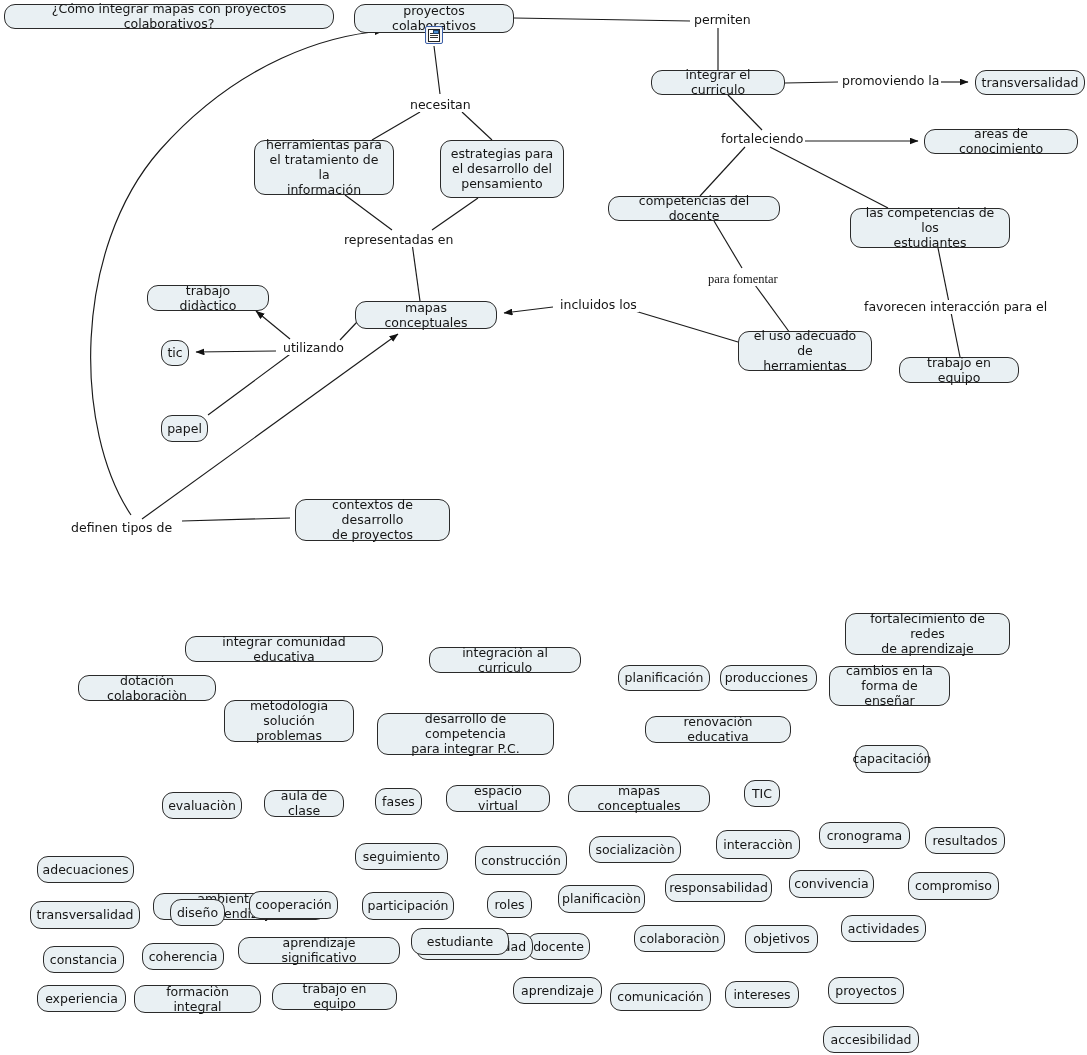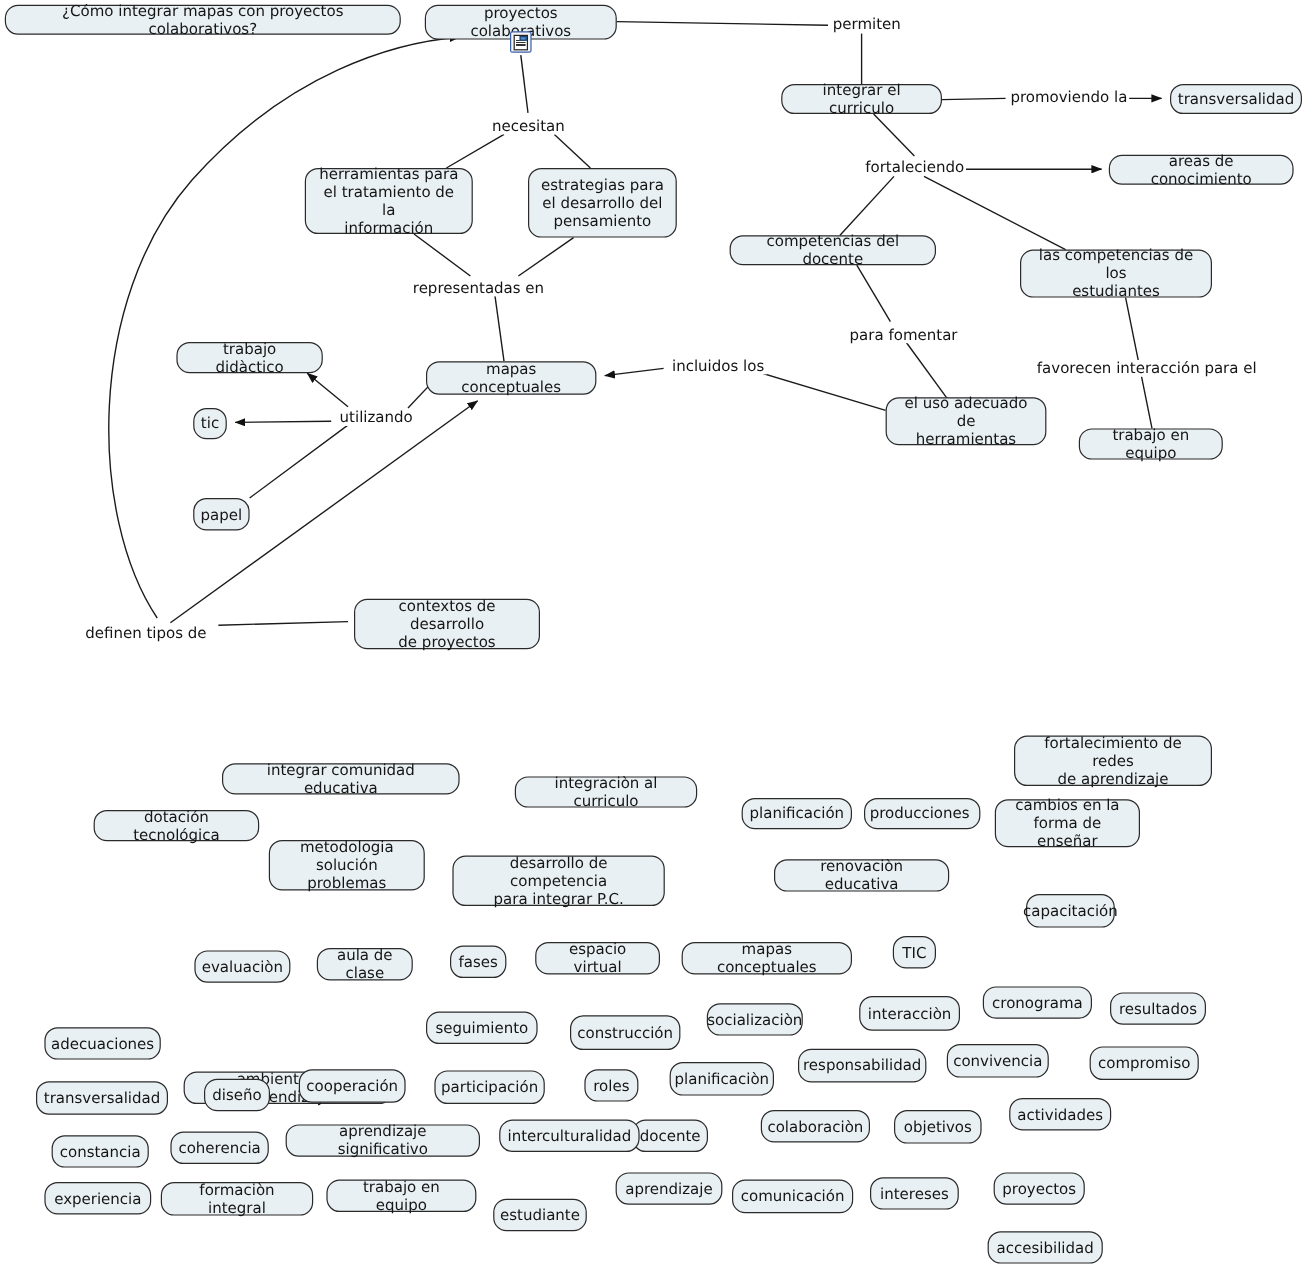--- a/index.html
+++ b/index.html
@@ -191,50 +191,50 @@
       <div class="node" style="left: 295px; top: 499px; width: 155px; height: 42px;"><span>contextos de desarrollo
 de proyectos</span></div>
     </div>
   <div id="labels">
       <div class="linklabel" style="left: 692px; top: 13px;">permiten</div>
       <div class="linklabel" style="left: 840px; top: 74px;">promoviendo la</div>
       <div class="linklabel" style="left: 408px; top: 98px;">necesitan</div>
       <div class="linklabel" style="left: 719px; top: 132px;">fortaleciendo</div>
       <div class="linklabel" style="left: 342px; top: 233px;">representadas en</div>
       <div class="linklabel" style="left: 558px; top: 298px;">incluidos los</div>
-      <div class="linklabel" style="left: 706px; top: 272px;">para fomentar</div>
+      <div class="linklabel" style="left: 706px; top: 272px; font-family: Liberation Serif, serif;">para fomentar</div>
       <div class="linklabel" style="left: 862px; top: 300px;">favorecen interacción para el</div>
       <div class="linklabel" style="left: 281px; top: 341px;">utilizando</div>
       <div class="linklabel" style="left: 69px; top: 521px;">definen tipos de</div>
     </div>
   <div id="loose">
       <div class="node" style="left: 845px; top: 613px; width: 165px; height: 42px;"><span>fortalecimiento de redes
 de aprendizaje</span></div>
       <div class="node" style="left: 185px; top: 636px; width: 198px; height: 26px;"><span>integrar comunidad educativa</span></div>
       <div class="node" style="left: 429px; top: 647px; width: 152px; height: 26px;"><span>integraciòn al curriculo</span></div>
       <div class="node" style="left: 618px; top: 665px; width: 92px; height: 26px;"><span>planificación</span></div>
       <div class="node" style="left: 720px; top: 665px; width: 97px; height: 26px; justify-content: flex-end;"><span>producciones</span></div>
       <div class="node" style="left: 829px; top: 666px; width: 121px; height: 40px;"><span>cambios en la
 forma de enseñar</span></div>
-      <div class="node" style="left: 78px; top: 675px; width: 138px; height: 26px;"><span>dotación tecnológica</span></div>
+      <div class="node" style="left: 78px; top: 675px; width: 138px; height: 26px;"><span>dotación colaboraciòn</span></div>
       <div class="node" style="left: 224px; top: 700px; width: 130px; height: 42px;"><span>metodologia
 solución problemas</span></div>
       <div class="node" style="left: 645px; top: 716px; width: 146px; height: 27px;"><span>renovaciòn educativa</span></div>
       <div class="node" style="left: 377px; top: 713px; width: 177px; height: 42px;"><span>desarrollo de competencia
 para integrar  P.C.</span></div>
       <div class="node" style="left: 855px; top: 745px; width: 74px; height: 28px;"><span>capacitación</span></div>
       <div class="node" style="left: 744px; top: 780px; width: 36px; height: 27px;"><span>TIC</span></div>
       <div class="node" style="left: 162px; top: 792px; width: 80px; height: 27px;"><span>evaluaciòn</span></div>
       <div class="node" style="left: 264px; top: 790px; width: 80px; height: 27px;"><span>aula de clase</span></div>
       <div class="node" style="left: 375px; top: 788px; width: 47px; height: 27px;"><span>fases</span></div>
       <div class="node" style="left: 446px; top: 785px; width: 104px; height: 27px;"><span>espacio virtual</span></div>
       <div class="node" style="left: 568px; top: 785px; width: 142px; height: 27px;"><span>mapas conceptuales</span></div>
       <div class="node" style="left: 819px; top: 822px; width: 91px; height: 27px;"><span>cronograma</span></div>
       <div class="node" style="left: 925px; top: 827px; width: 80px; height: 27px;"><span>resultados</span></div>
-      <div class="node" style="left: 589px; top: 836px; width: 80px; height: 27px;"><span>socializaciòn</span></div>
+      <div class="node" style="left: 589px; top: 836px; width: 92px; height: 27px;"><span>socializaciòn</span></div>
       <div class="node" style="left: 716px; top: 830px; width: 84px; height: 29px;"><span>interacciòn</span></div>
       <div class="node" style="left: 153px; top: 893px; width: 174px; height: 27px;"><span>ambientes de aprendizaje</span></div>
       <div class="node" style="left: 355px; top: 843px; width: 93px; height: 27px;"><span>seguimiento</span></div>
       <div class="node" style="left: 475px; top: 846px; width: 92px; height: 29px;"><span>construcción</span></div>
       <div class="node" style="left: 37px; top: 856px; width: 97px; height: 27px;"><span>adecuaciones</span></div>
       <div class="node" style="left: 789px; top: 870px; width: 85px; height: 28px;"><span>convivencia</span></div>
       <div class="node" style="left: 908px; top: 872px; width: 91px; height: 28px;"><span>compromiso</span></div>
       <div class="node" style="left: 665px; top: 874px; width: 107px; height: 28px;"><span>responsabilidad</span></div>
       <div class="node" style="left: 558px; top: 885px; width: 87px; height: 28px;"><span>planificaciòn</span></div>
       <div class="node" style="left: 487px; top: 891px; width: 45px; height: 27px;"><span>roles</span></div>
@@ -247,20 +247,20 @@
       <div class="node" style="left: 745px; top: 925px; width: 73px; height: 28px;"><span>objetivos</span></div>
       <div class="node" style="left: 527px; top: 933px; width: 63px; height: 27px;"><span>docente</span></div>
       <div class="node" style="left: 416px; top: 933px; width: 117px; height: 27px;"><span>interculturalidad</span></div>
       <div class="node" style="left: 238px; top: 937px; width: 162px; height: 27px;"><span>aprendizaje significativo</span></div>
       <div class="node" style="left: 142px; top: 943px; width: 82px; height: 27px;"><span>coherencia</span></div>
       <div class="node" style="left: 43px; top: 946px; width: 81px; height: 27px;"><span>constancia</span></div>
       <div class="node" style="left: 828px; top: 977px; width: 76px; height: 27px;"><span>proyectos</span></div>
       <div class="node" style="left: 725px; top: 981px; width: 74px; height: 27px;"><span>intereses</span></div>
       <div class="node" style="left: 610px; top: 983px; width: 101px; height: 28px;"><span>comunicación</span></div>
       <div class="node" style="left: 513px; top: 977px; width: 89px; height: 27px;"><span>aprendizaje</span></div>
-      <div class="node" style="left: 411px; top: 999px; width: 78px; height: 27px;"><span>estudiante</span></div>
+      <div class="node" style="left: 411px; top: 928px; width: 98px; height: 27px;"><span>estudiante</span></div>
       <div class="node" style="left: 272px; top: 983px; width: 125px; height: 27px;"><span>trabajo en equipo</span></div>
       <div class="node" style="left: 134px; top: 985px; width: 127px; height: 28px;"><span>formaciòn integral</span></div>
       <div class="node" style="left: 37px; top: 985px; width: 89px; height: 27px;"><span>experiencia</span></div>
       <div class="node" style="left: 823px; top: 1026px; width: 96px; height: 27px;"><span>accesibilidad</span></div>
     </div>
 
 </div>
 
 </body></html>

